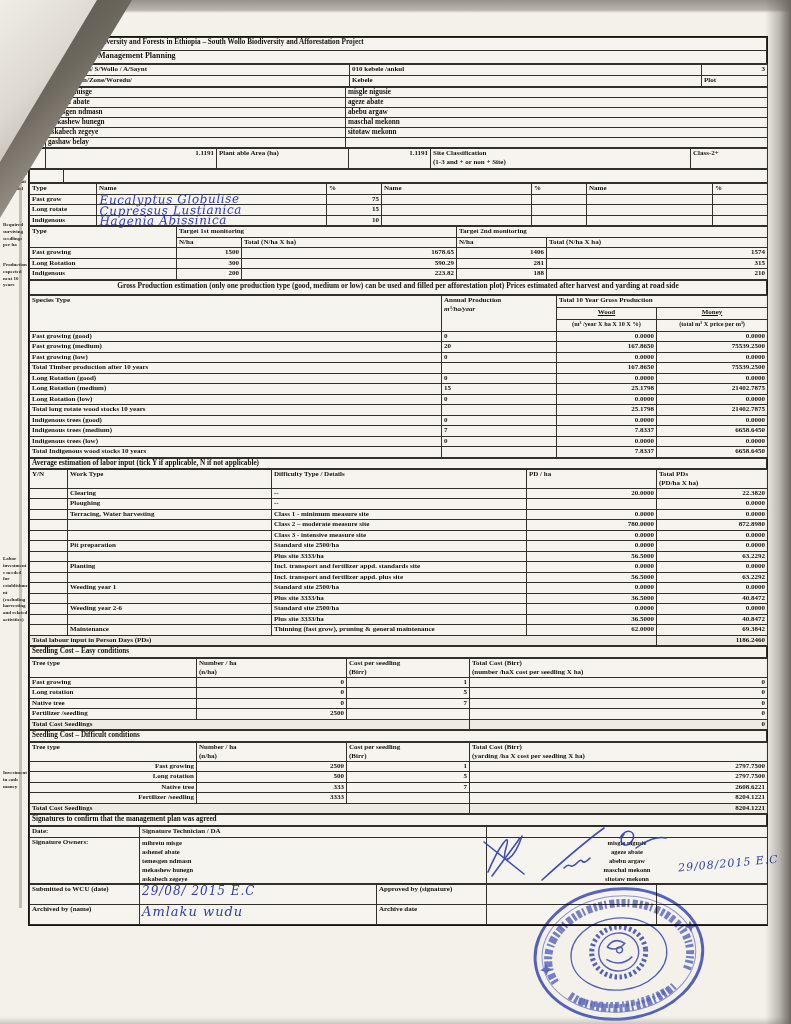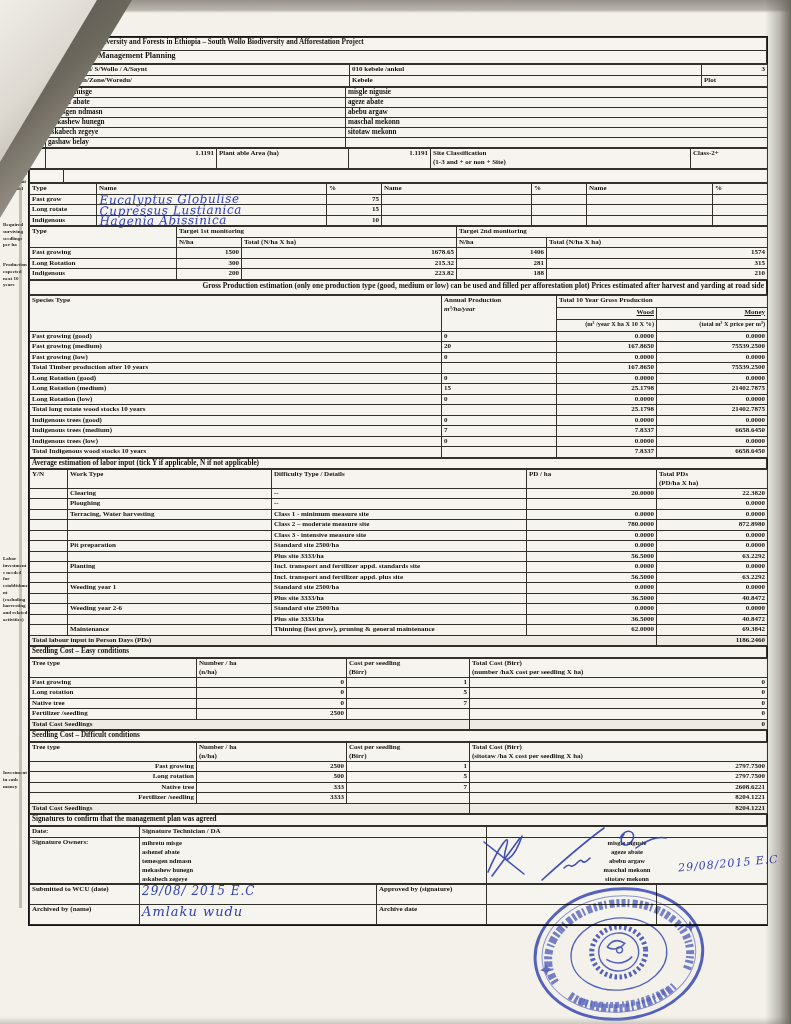--- a/index.html
+++ b/index.html
@@ -8,21 +8,21 @@
   .paper{position:absolute;inset:0;background:#f3f1ea;z-index:0;}
   .ghost{position:absolute;top:2px;left:95px;width:560px;height:9px;z-index:1;
          background:linear-gradient(90deg,rgba(110,150,90,.20),rgba(110,150,90,.06) 40%,rgba(110,150,90,.16) 68%,rgba(110,150,90,0));
          filter:blur(1px);}
   
   .form{position:absolute;left:28px;top:36px;width:738px;z-index:2;border:1.5px solid #14120f;background:#f6f4ee;}
   table{border-collapse:collapse;table-layout:fixed;width:738px;}
   td{border:1px solid #332f29;font-size:7px;font-weight:bold;color:#15130f;
      padding:0 2px;vertical-align:top;line-height:1.25;overflow:hidden;white-space:nowrap;}
   .ar{text-align:right;}
-  .ac{text-align:right;}
+  .ac{text-align:center;}
   .wrap{white-space:normal;}
   .bt2{border-top:1.6px solid #111;}
   
   .t-title td{height:12px;font-size:7.2px;}
   .t-title .big td{height:12px;font-size:8px;}
   .t-region td{height:10px;}
   .t-owners td{height:9px;font-size:7.2px;}
   .t-gross td{height:19px;}
   .t-loc td{height:12px;}
   .t-model td{height:9.5px;}
@@ -276,21 +276,21 @@
         <tr>
           <td class="">Fast growing</td>
           <td class="ar">1500</td>
           <td class="ar">1678.65</td>
           <td class="ar">1406</td>
           <td class="ar">1574</td>
         </tr>
         <tr>
           <td class="">Long Rotation</td>
           <td class="ar">300</td>
-          <td class="ar">215.32</td>
+          <td class="ar">590.29</td>
           <td class="ar">281</td>
           <td class="ar">315</td>
         </tr>
         <tr>
           <td class="">Indigenous</td>
           <td class="ar">200</td>
           <td class="ar">223.82</td>
           <td class="ar">188</td>
           <td class="ar">210</td>
         </tr>
@@ -626,21 +626,21 @@
         <td class="wrap">
           <div>Number / ha</div>
           <div>(n/ha)</div>
         </td>
         <td class="wrap">
           <div>Cost per seedling</div>
           <div>(Birr)</div>
         </td>
         <td class="wrap">
           <div>Total Cost (Birr)</div>
-          <div>(sitotaw /ha X cost per seedling X  ha)</div>
+          <div>(yarding /ha X cost per seedling X  ha)</div>
         </td>
       </tr>
     </thead>
     <tbody>
         <tr style="font-weight: bold;">
           <td class="ar">Fast growing</td>
           <td class="ar">2500</td>
           <td class="ar">1</td>
           <td class="ar">2797.7500</td>
         </tr>

